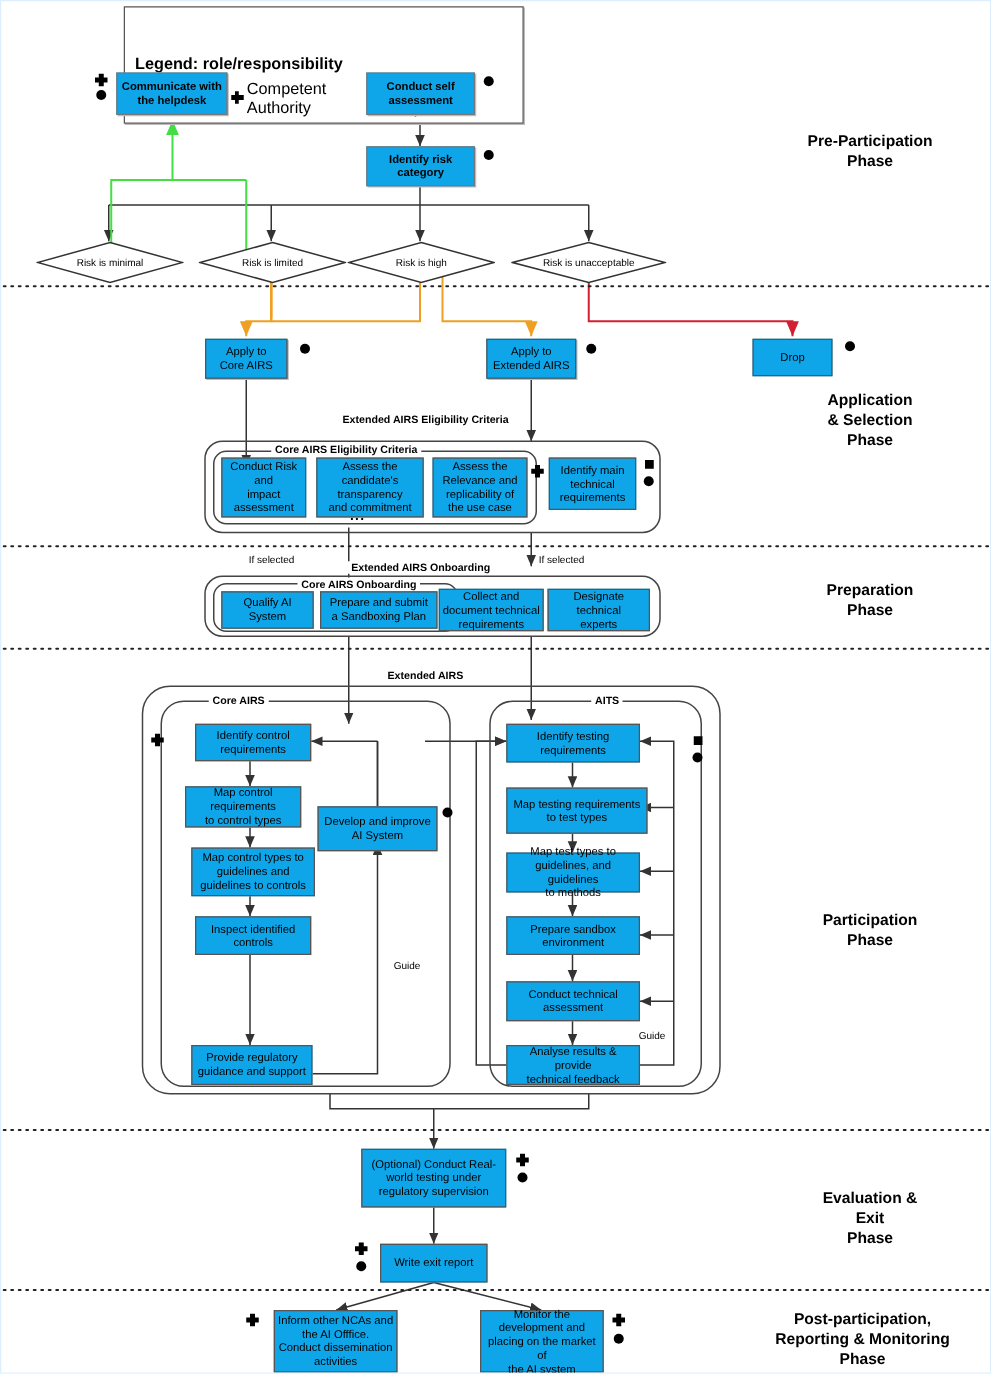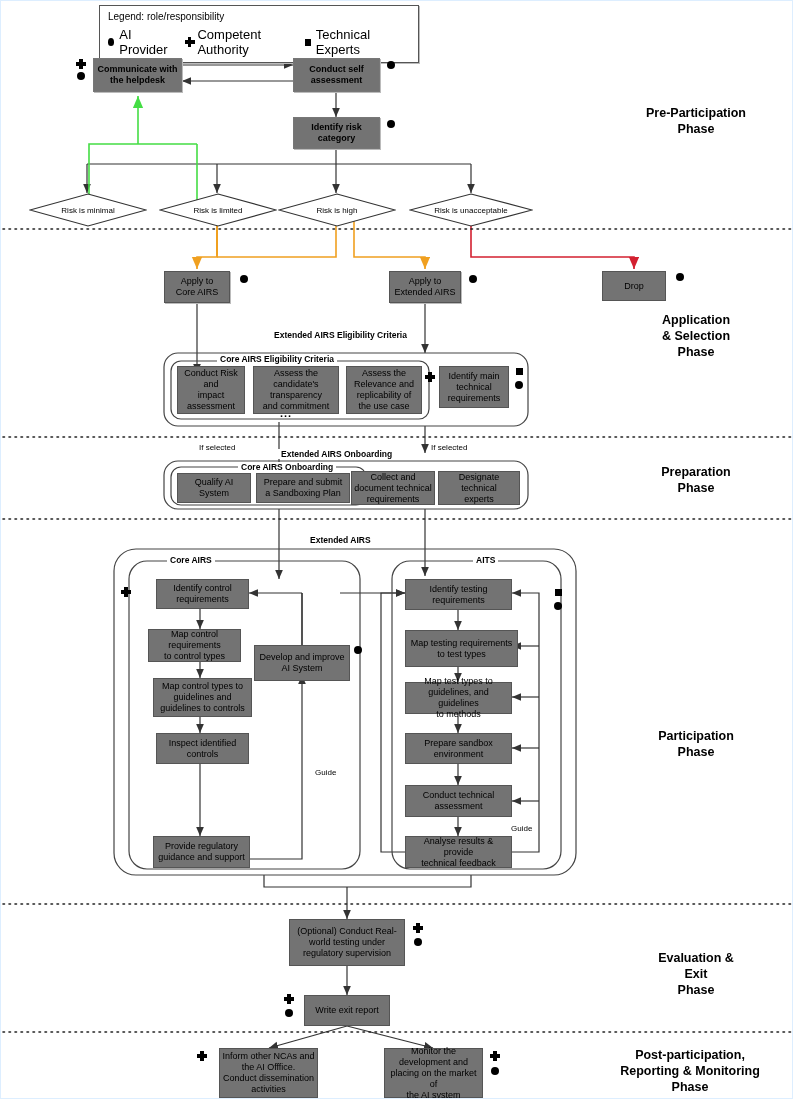--- a/index.html
+++ b/index.html
@@ -1,33 +1,33 @@
 <!DOCTYPE html>
 <html><head>
 <meta charset="utf-8">
 <style>
   html,body{margin:0;padding:0;background:#fff;}
   body{font-family:"Liberation Sans",sans-serif;}
   #canvas{position:relative;width:793px;height:1099px;background:#fff;
           border:1px solid #ddeeff;box-sizing:border-box;overflow:hidden;}
   svg#wires{position:absolute;left:0;top:0;width:793px;height:1099px;pointer-events:none;}
 
-  .node{position:absolute;box-sizing:border-box;background:#737373;border:1px solid #555;
+  .node{position:absolute;box-sizing:border-box;background:#0ea5e9;border:1px solid #555;
         display:flex;align-items:center;justify-content:center;text-align:center;
         font-size:9px;line-height:11px;color:#000;padding:2px;}
   .node.bold{font-weight:bold;border:1px solid #777;box-shadow:1px 1px 0 #bbb;}
   .node.shadow{box-shadow:1px 1px 0 #bbb;}
 
   .diamond{position:absolute;display:flex;align-items:center;justify-content:center;}
   .diamond .dshape{position:absolute;left:0;top:0;width:100%;height:100%;}
   .diamond .dlabel{position:relative;font-size:8px;color:#000;z-index:2;white-space:nowrap;}
 
   .legend{position:absolute;border:1px solid #555;background:#fff;box-sizing:border-box;
           box-shadow:1px 1px 0 #bbb;padding:5px 8px;}
-  .legend .ltitle{font-size:10px;font-weight:normal;margin-bottom:5px;}
+  .legend .ltitle{font-size:13px;font-weight:bold;margin-bottom:5px;margin-top:32px;}
   .legend .lrow{display:flex;align-items:center;gap:1px;font-size:13px;justify-content:space-between;}
   .legend .lrow .seg{display:flex;align-items:center;gap:5px;margin-right:14px;}
 
   .mk{display:inline-block;}
   .mk-dot{width:8px;height:8px;border-radius:50%;background:#000;}
   .mk-sq{width:7px;height:7px;background:#000;}
   .mk-plus{position:relative;width:10px;height:10px;}
   .mk-plus::before,.mk-plus::after{content:"";position:absolute;background:#000;}
   .mk-plus::before{left:3.4px;top:0;width:3.2px;height:10px;}
   .mk-plus::after{top:3.4px;left:0;height:3.2px;width:10px;}

